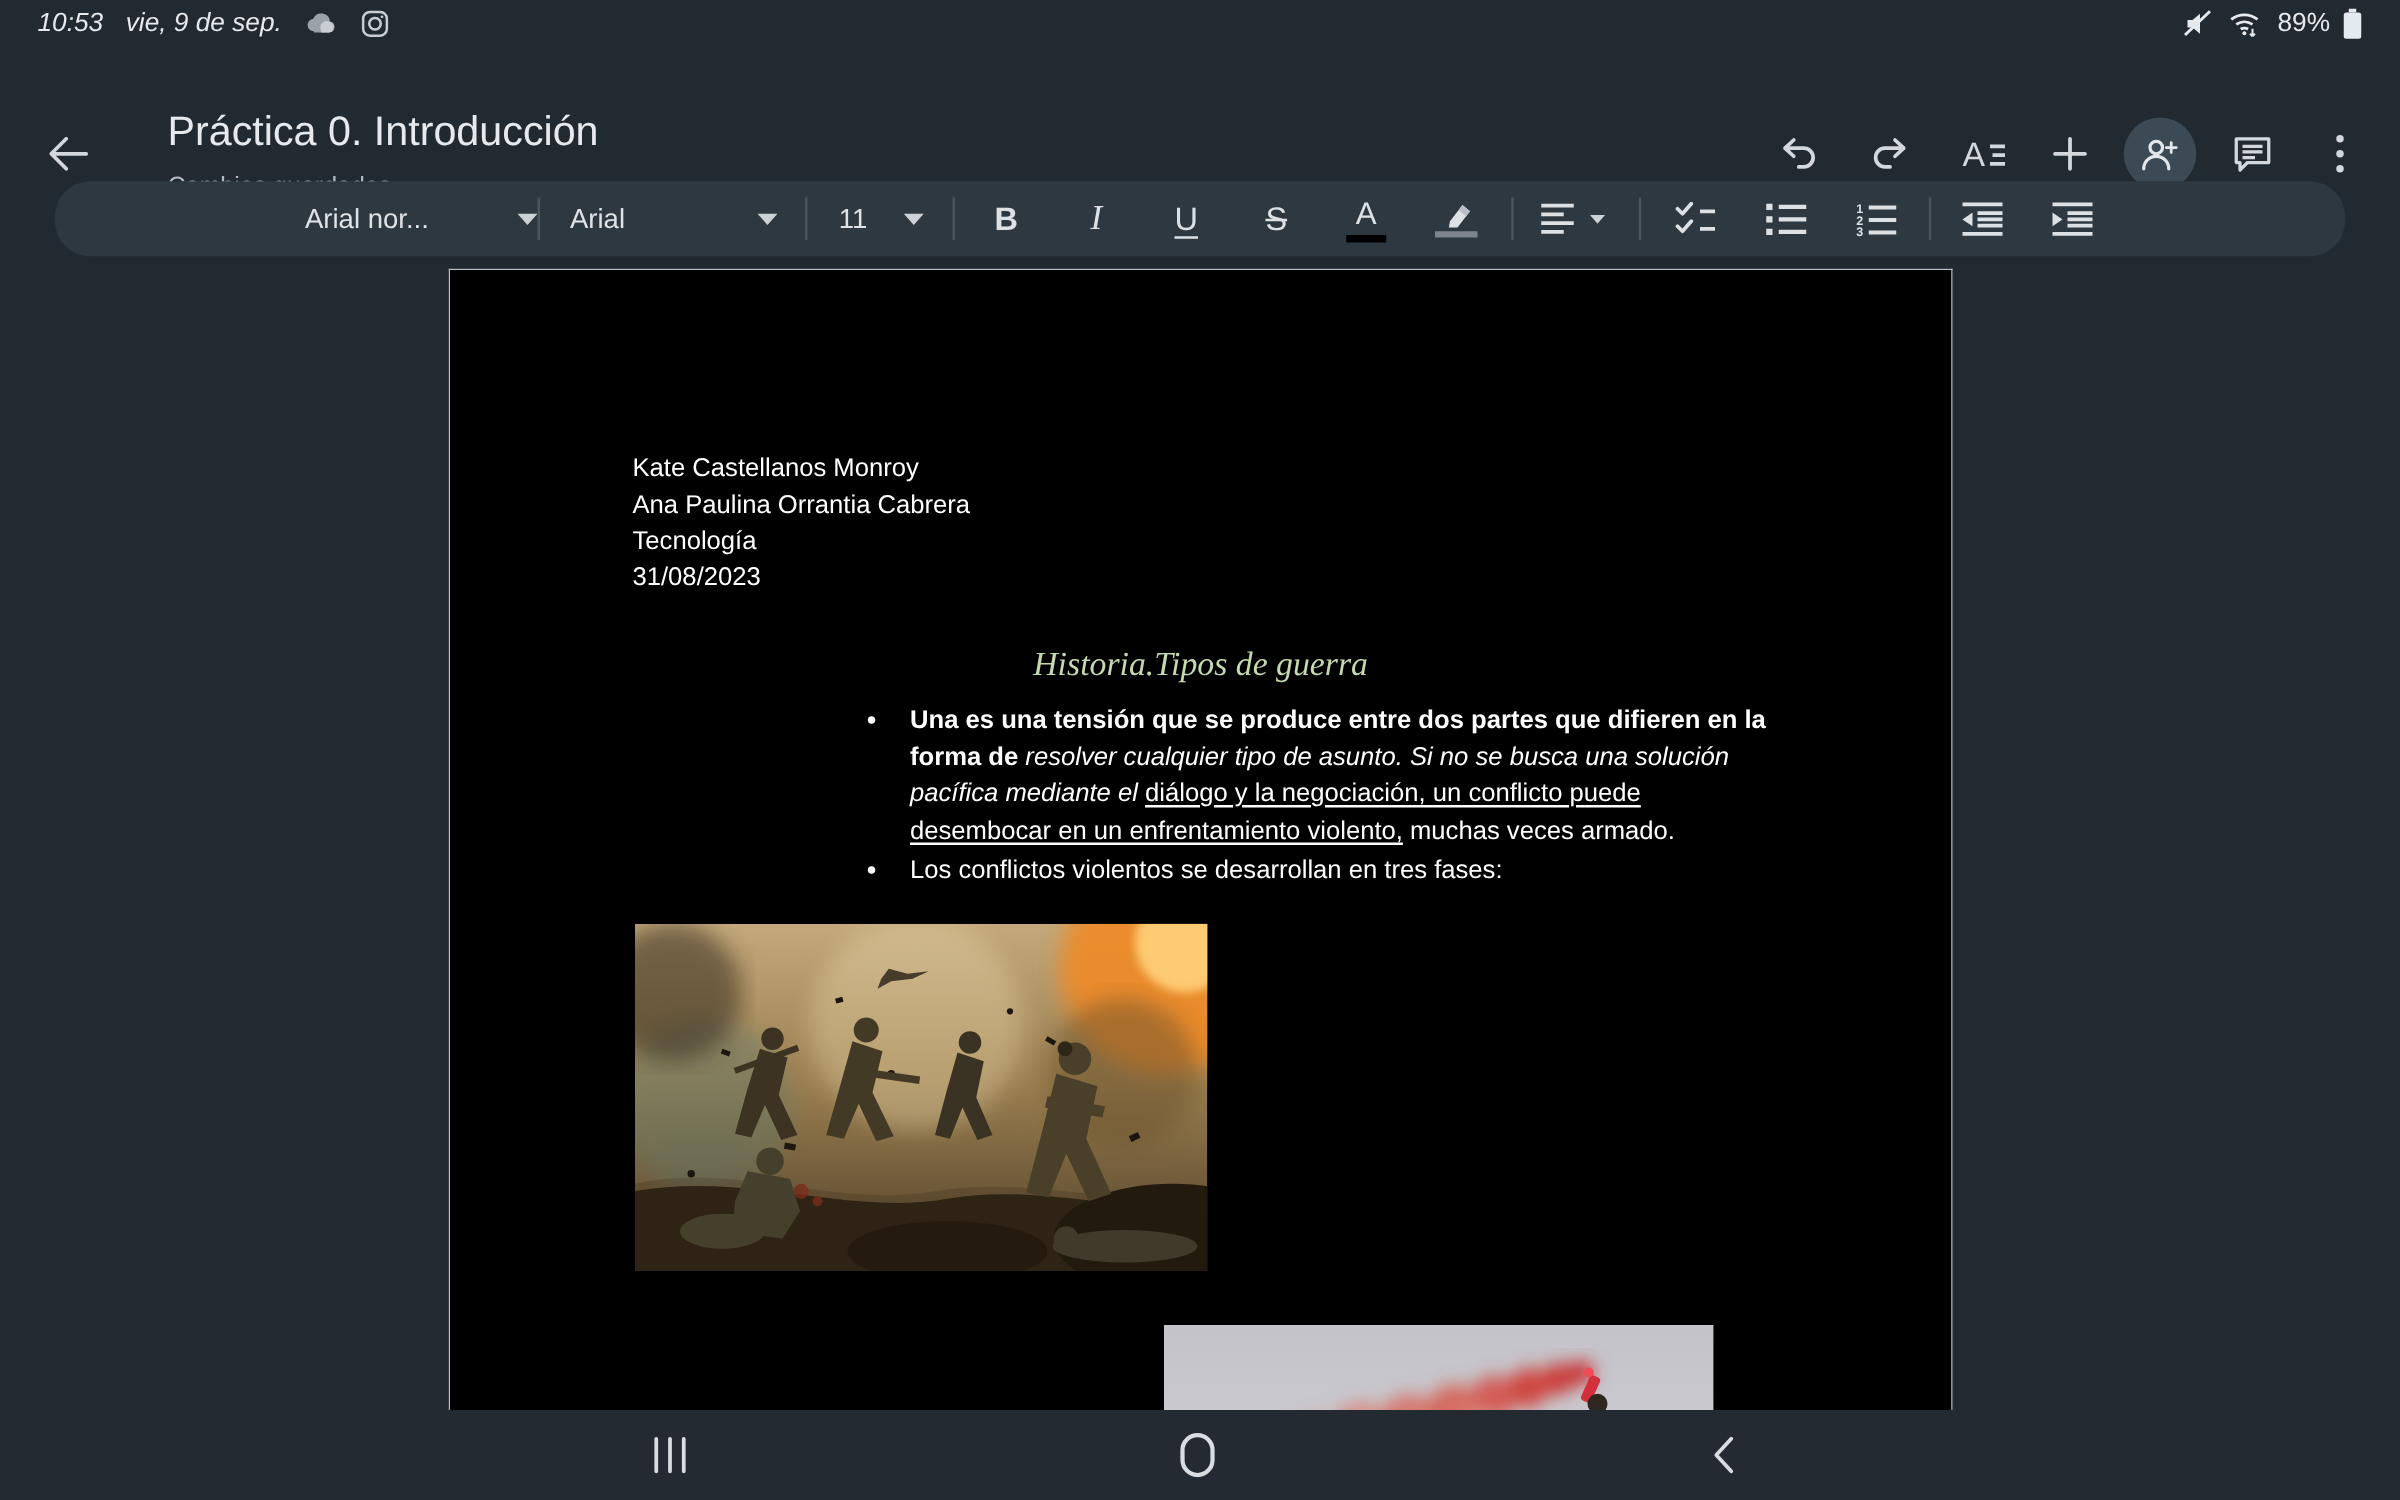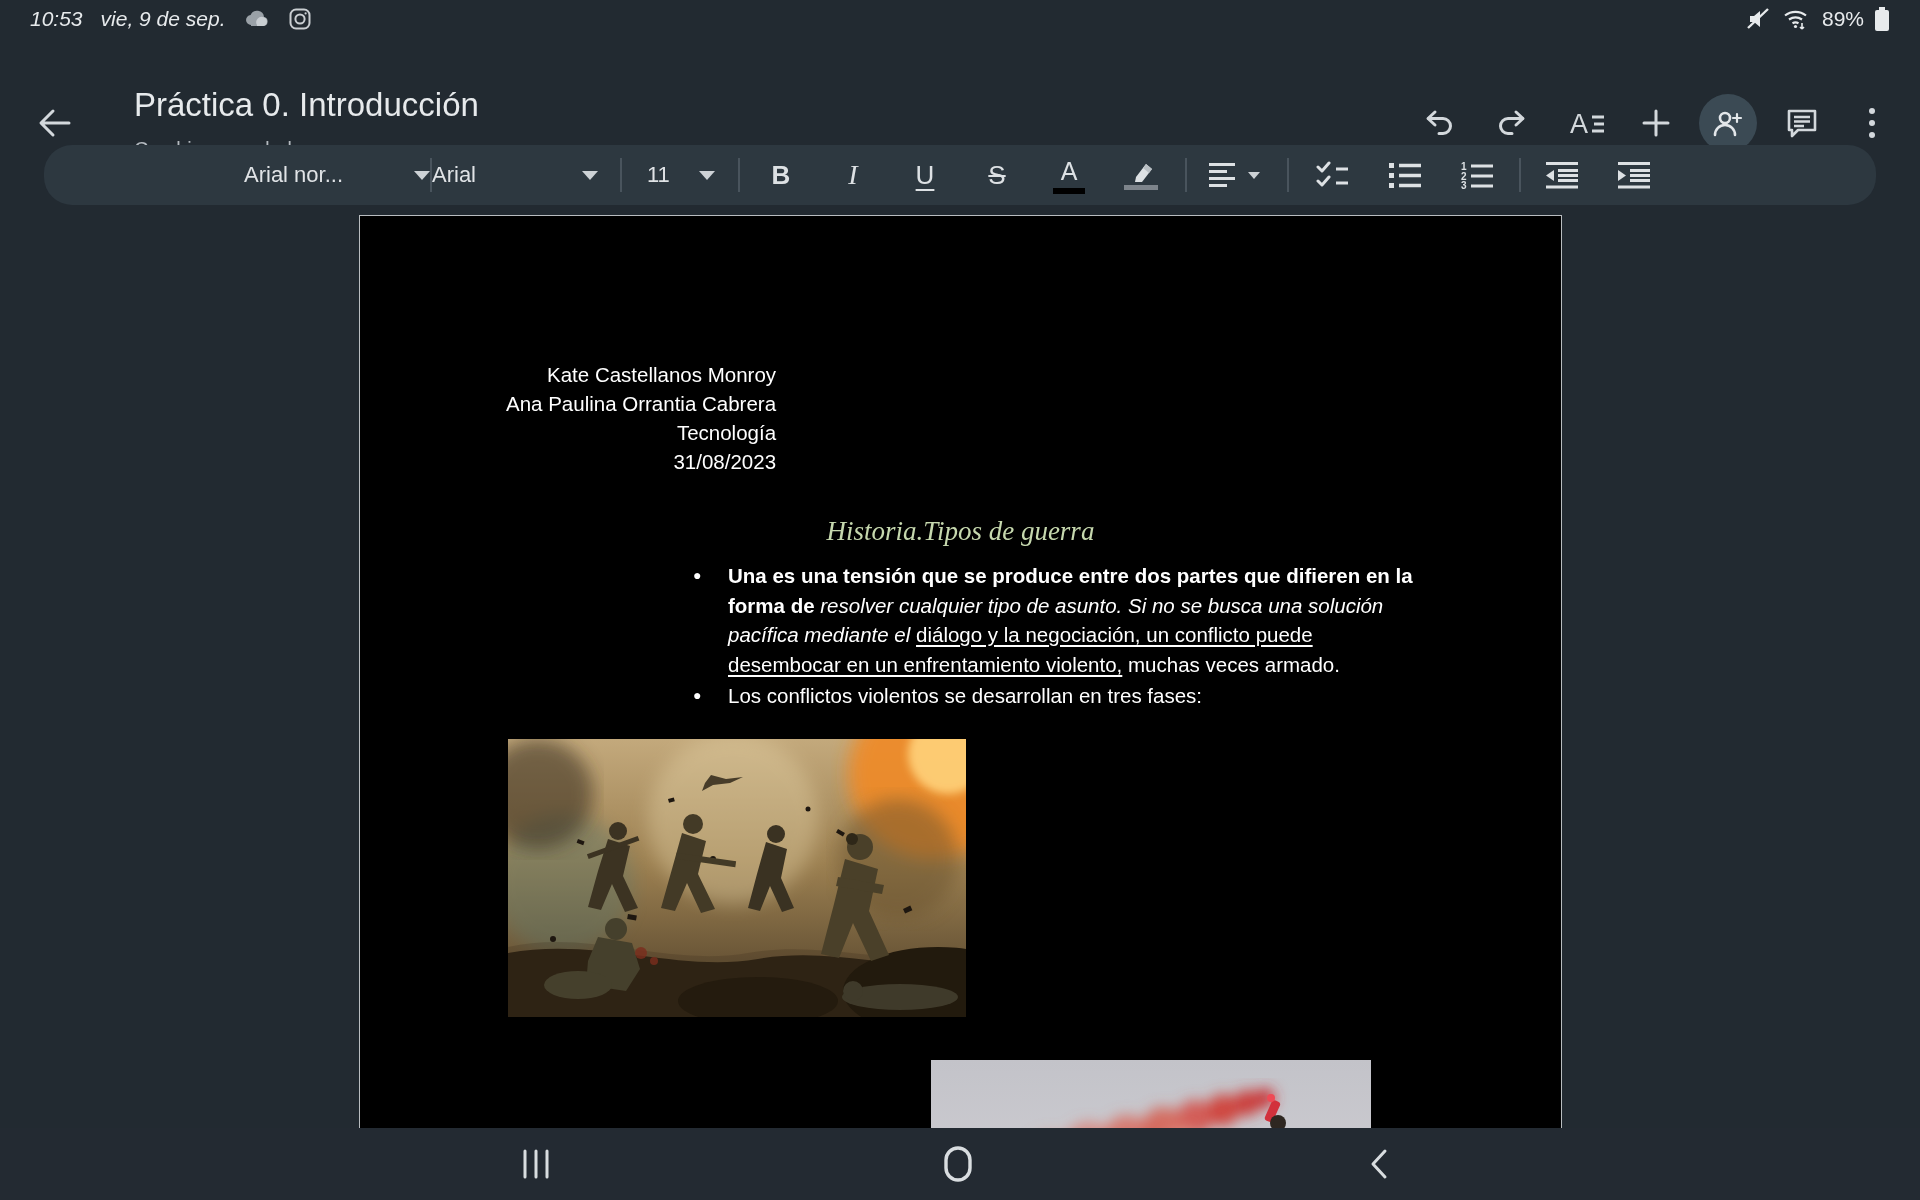--- a/index.html
+++ b/index.html
@@ -45,21 +45,21 @@
   .fmt-s { text-decoration:line-through; }
   .color-a { display:flex; flex-direction:column; align-items:center; }
   .color-a .letter { font-size:25px; color:#dde1e4; }
   .color-a .bar { width:32px; height:6px; background:#000; margin-top:2px; }
   .hl-wrap { display:flex; flex-direction:column; align-items:center; }
   .hl-bar { width:34px; height:5px; background:#dfe3e6; opacity:.45; margin-top:2px; }
 
   
   .page { position:absolute; left:359px; top:215px; width:1203px; height:913px;
           background:#000; border:1px solid #b9bdc0; border-bottom:none; overflow:hidden; }
-  .authors { position:absolute; left:146px; top:144px; color:#fff; font-size:20.5px; line-height:29px;text-align:right; }
+  .authors { position:absolute; left:146px; top:144px; color:#fff; font-size:20.5px; line-height:29px; }
   .page-title { position:absolute; left:0; top:300px; width:100%; text-align:center;
                 font-family:"Liberation Serif", serif; font-style:italic; font-size:27px; color:#c6d8ae; }
   .bullets { position:absolute; left:333px; top:345px; width:740px; color:#fff; }
   .bullet-row { display:flex; }
   .bullet-dot { width:35px; flex:none; font-size:14px; line-height:29.5px; color:#fff; }
   .bullet-text { width:693px; font-size:20.5px; line-height:29.5px; }
   .seg-bold { font-weight:700; }
   .seg-italic { font-style:italic; }
   .seg-underline { text-decoration:underline; text-underline-offset:3px; }
   .bullet-row + .bullet-row { margin-top:2px; }
@@ -179,21 +179,21 @@
         </span>
     </div>
   </div>
 
   <div class="toolbar">
     <div class="tb-group" style="width:186px">
       <span class="tb-label">Arial nor...</span>
       <span class="caret"></span>
     </div>
     <div class="tb-div"></div>
-    <div class="tb-group" style="width:166px; ">
+    <div class="tb-group" style="width:166px; margin-left:24px">
       <span class="tb-label">Arial</span>
       <span class="caret"></span>
     </div>
     <div class="tb-div" style="margin-left:22px"></div>
     <div class="tb-group" style="width:68px; margin-left:25px">
       <span class="tb-label">11</span>
       <span class="caret"></span>
     </div>
     <div class="tb-div" style="margin-left:23px"></div>
 

